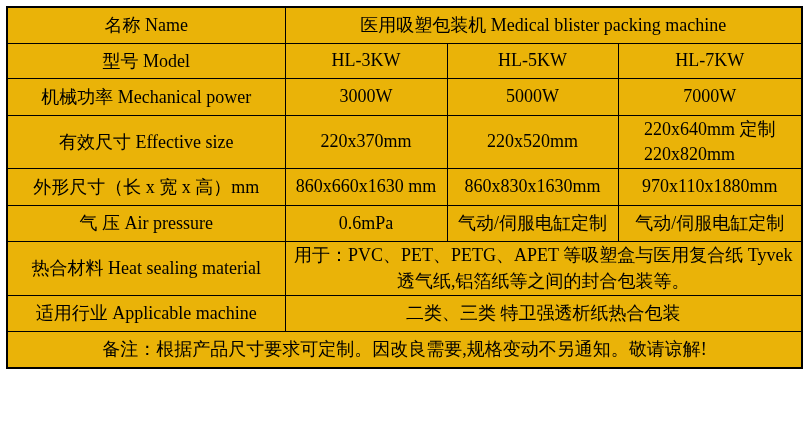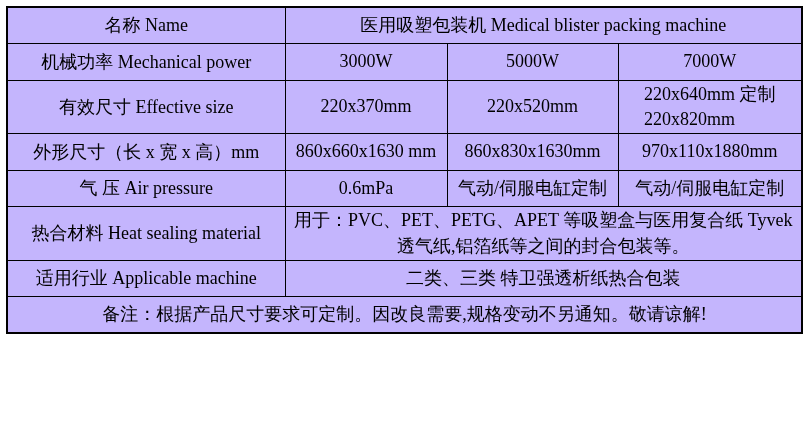--- a/index.html
+++ b/index.html
@@ -10,21 +10,21 @@
     height: 427px;
     font-family: "Liberation Serif", "DejaVu Serif", serif;
     color: #000000;
   }
   table.spec {
     border-collapse: collapse;
     table-layout: fixed;
     margin: 6px 0 0 6px;
     width: 795px;
     border: 2px solid #000000;
-    background: #c4b5fd;
+    background: #eab308;
     padding-left: 16px;
   }
   table.spec td {
     border: 1px solid #000000;
     text-align: center;
     vertical-align: middle;
     font-size: 18px;
     padding: 0 3px;
     overflow: hidden;
     white-space: nowrap;
@@ -69,20 +69,26 @@
     <col style="width:278px">
     <col style="width:162px">
     <col style="width:171px">
     <col style="width:184px">
   </colgroup>
   <tbody>
     <tr class="r36">
       <td class="label">名称 Name</td>
       <td colspan="3" class="title-cell">医用吸塑包装机  Medical blister packing machine</td>
     </tr>
+    <tr class="r35">
+      <td class="label">型号 Model</td>
+      <td>HL-3KW</td>
+      <td>HL-5KW</td>
+      <td>HL-7KW</td>
+    </tr>
     <tr class="r37">
       <td class="label">机械功率 Mechanical power</td>
       <td>3000W</td>
       <td>5000W</td>
       <td>7000W</td>
     </tr>
     <tr class="r53">
       <td class="label">有效尺寸 Effective size</td>
       <td>220x370mm</td>
       <td>220x520mm</td>

